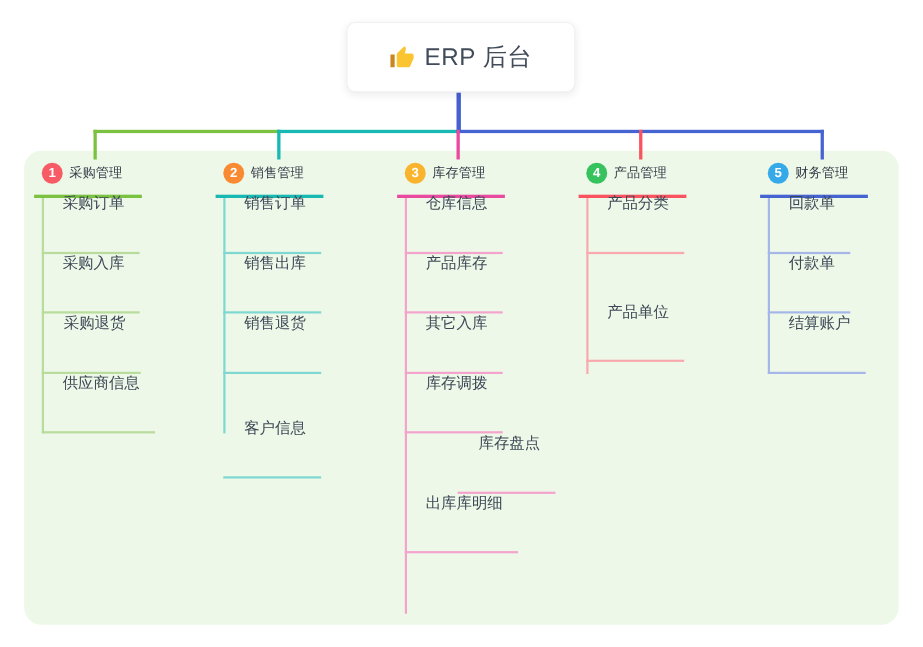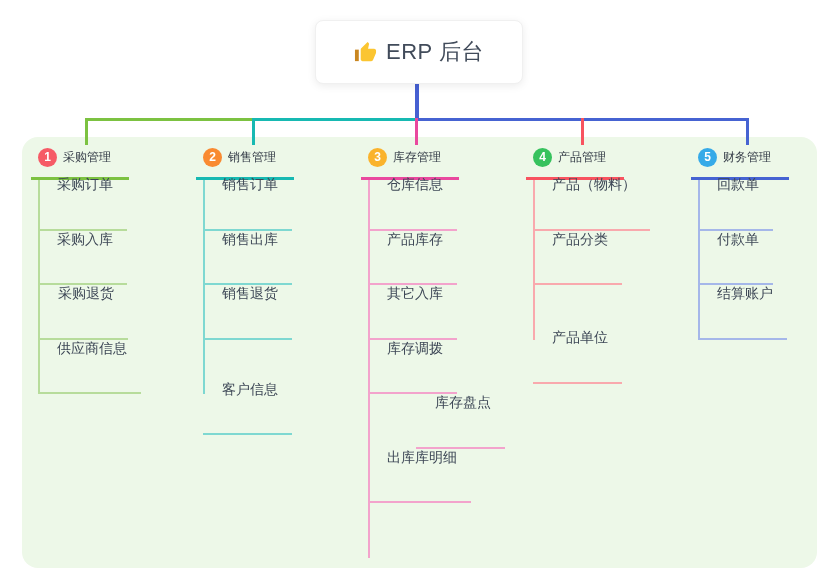--- a/index.html
+++ b/index.html
@@ -146,23 +146,20 @@
   </div>
 
   <div class="branch b4">
     <div class="branch-header" style="border-bottom-color: rgb(248, 83, 95);">
       <span class="badge" style="background: rgb(54, 194, 93);">4</span>
       <span class="branch-title">产品管理</span>
     </div>
     <div class="branch-vline" style="background: rgb(249, 169, 173); height: 159.5px;"></div>
     <div class="branch-items">
         <div class="item-row" style="border-bottom-color: rgb(249, 169, 173);">
-          <span class="item-label">产品（物料）</span>
-        </div>
-        <div class="item-row" style="border-bottom-color: rgb(249, 169, 173);">
           <span class="item-label">产品分类</span>
         </div>
         <div class="item-row" style="border-bottom-color: rgb(249, 169, 173); margin-top: 44px;">
           <span class="item-label">产品单位</span>
         </div>
       </div>
   </div>
 
   <div class="branch b5">
     <div class="branch-header" style="border-bottom-color: rgb(70, 99, 210);">

